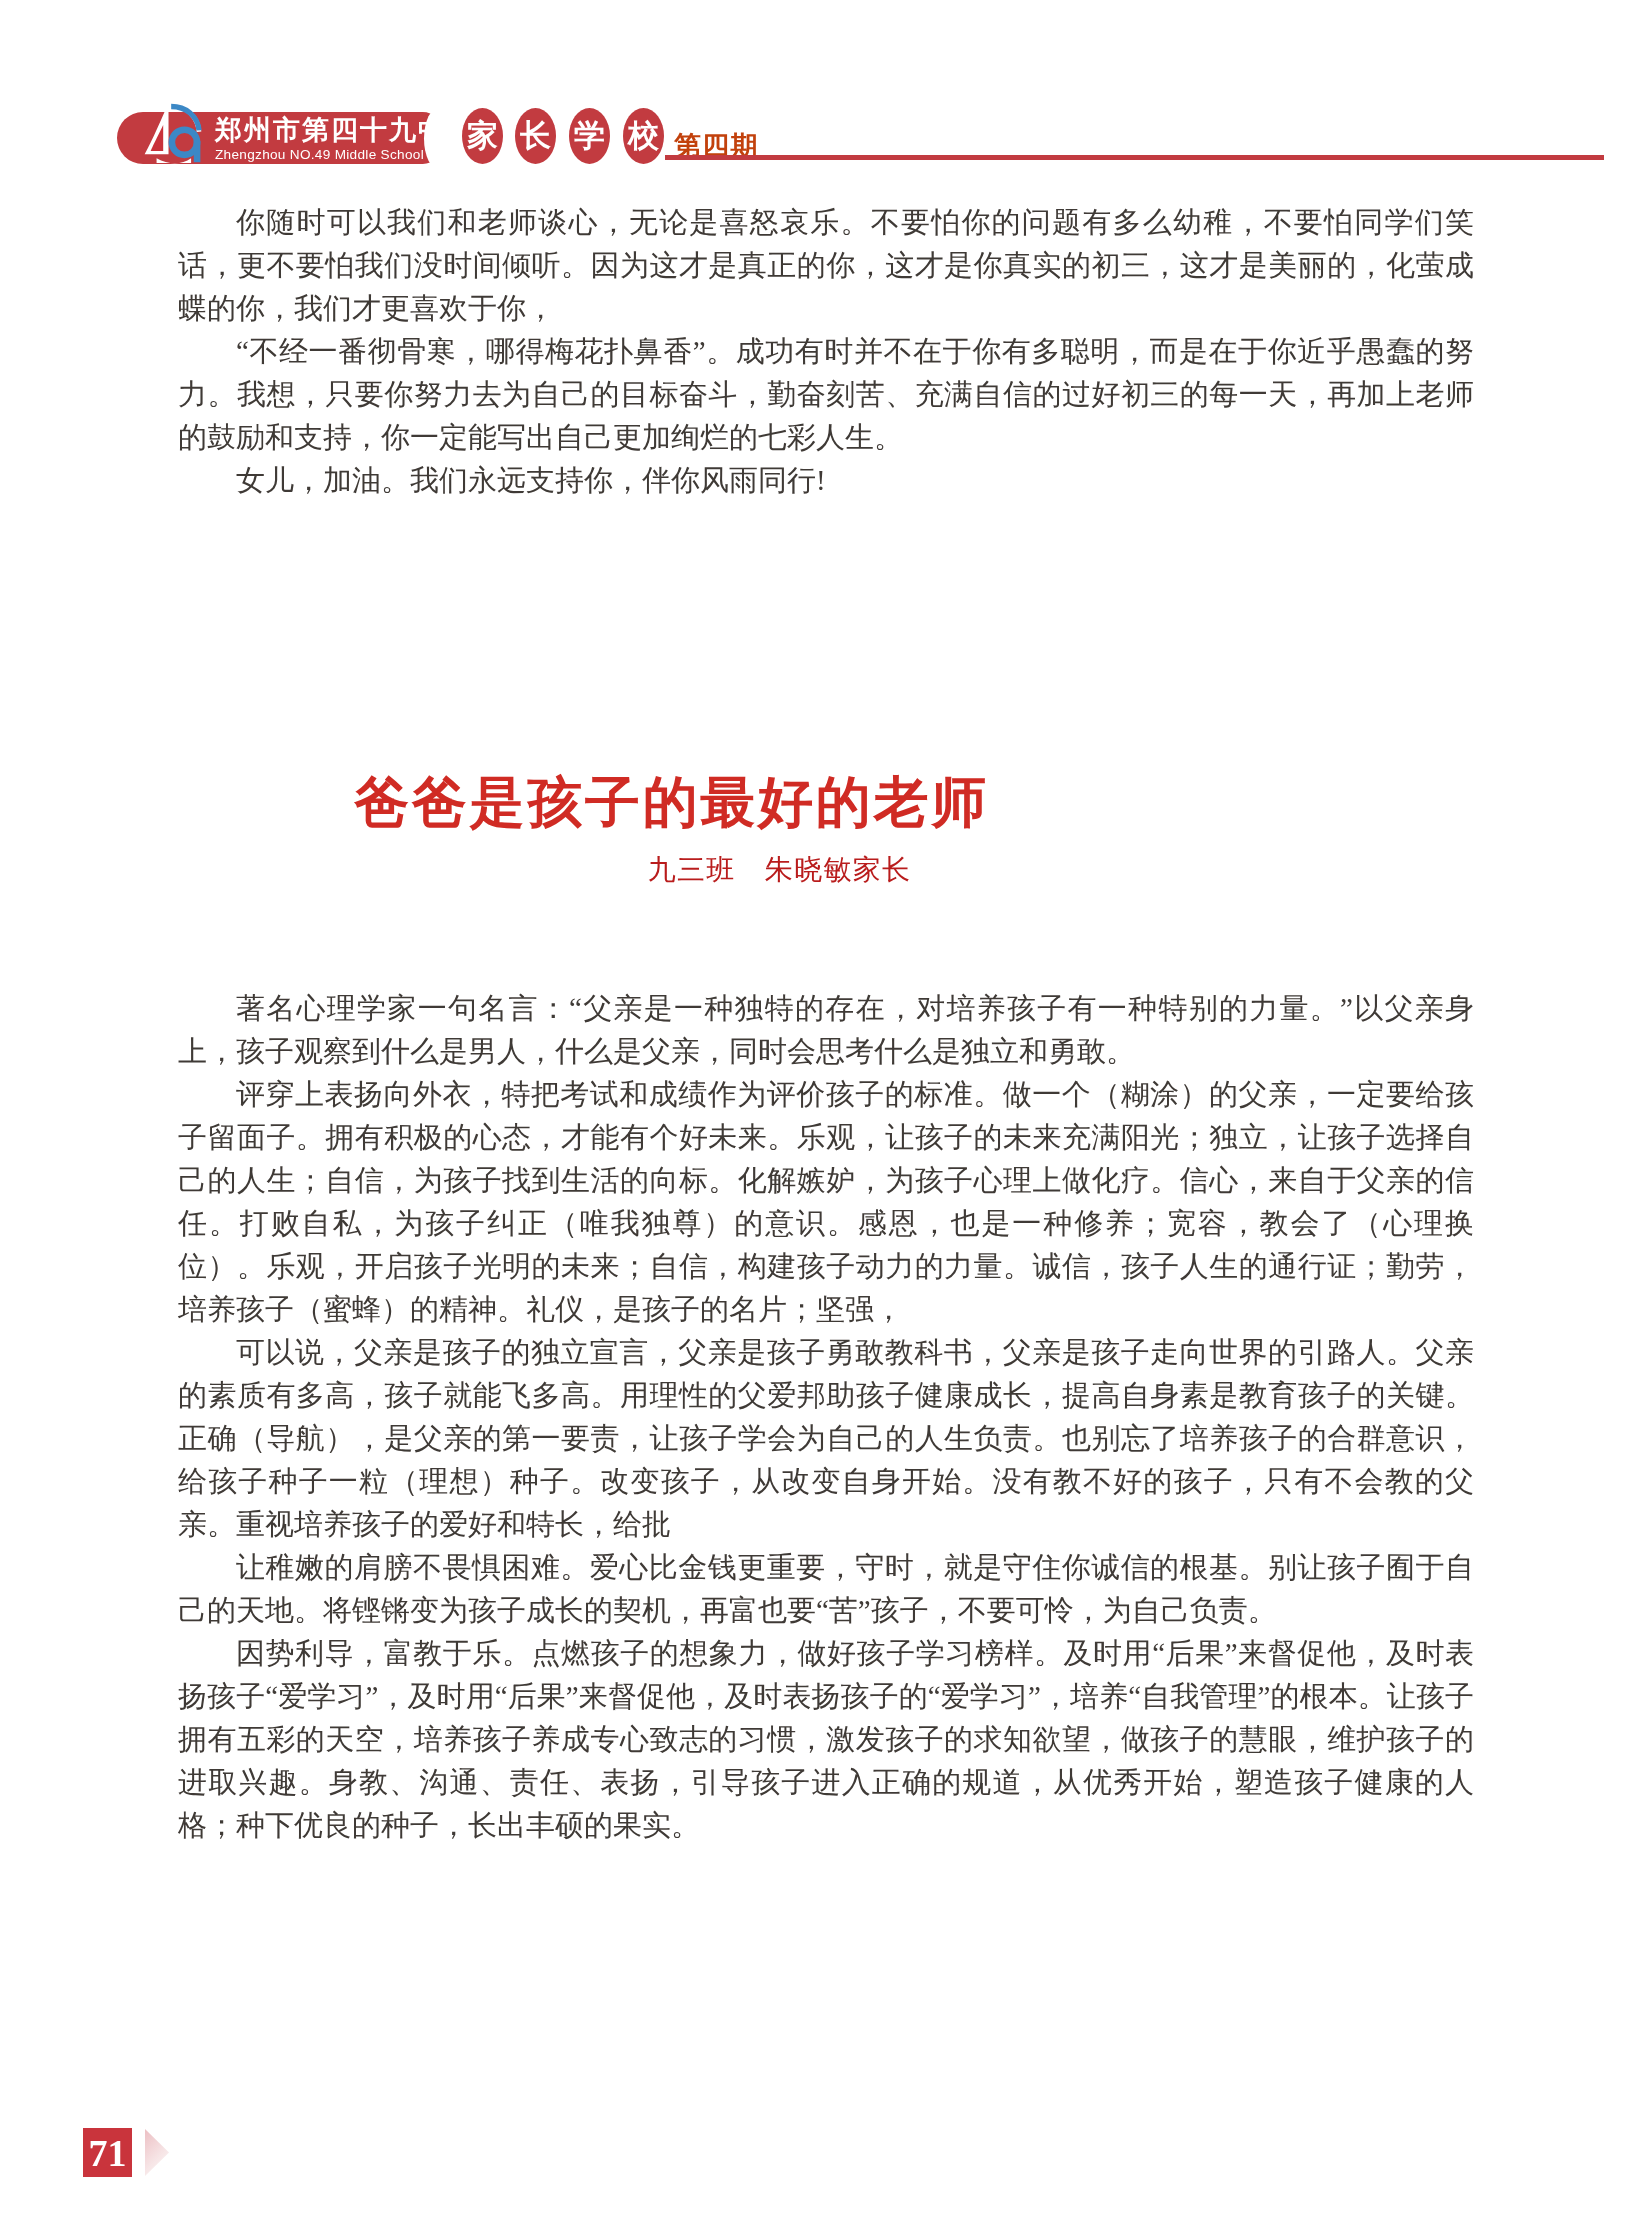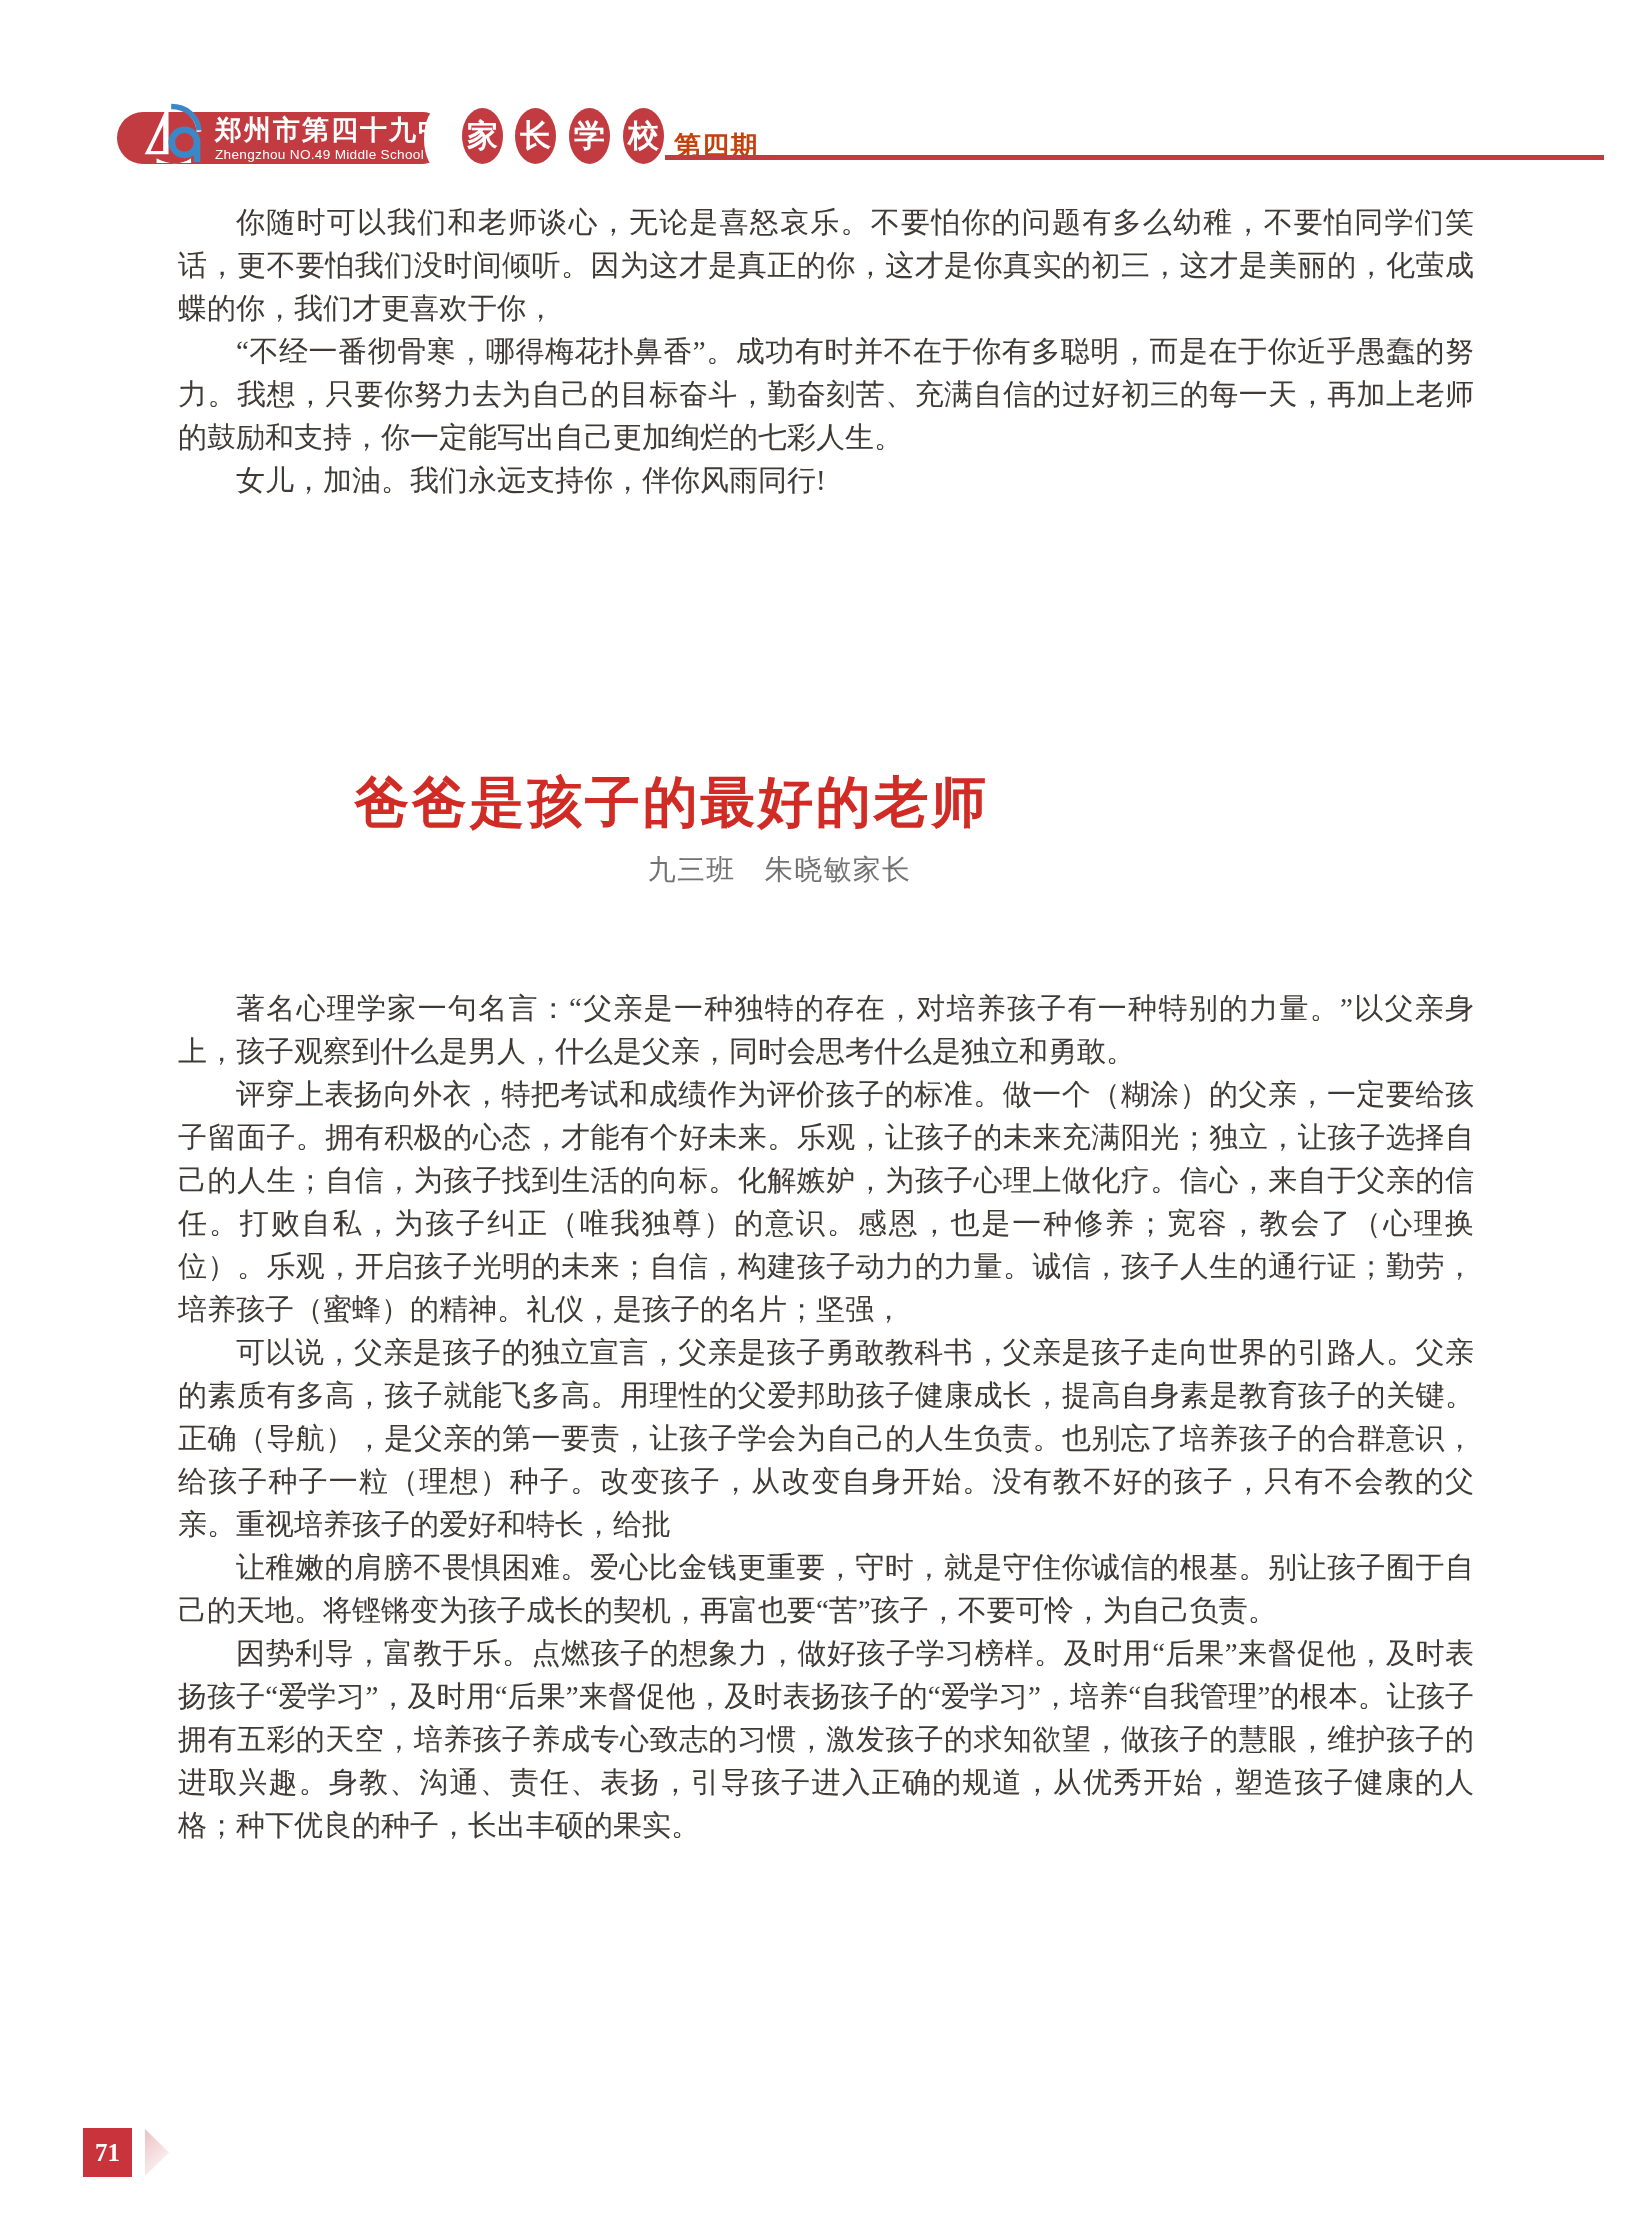--- a/index.html
+++ b/index.html
@@ -31,26 +31,26 @@
   .textblock p{margin:0;}
   .textblock p.indent{text-indent:2em;}
   #block-prev{top:201px;}
   #block-main{top:987px;}
 
   
   .article-title{position:absolute;left:0;top:766px;width:1343px;height:73px;line-height:73px;
                  text-align:center;color:#d02b24;font-weight:bold;font-size:55px;
                  font-family:"Liberation Serif", serif;letter-spacing:2.7px;}
   .byline{position:absolute;left:0;top:851px;width:1559px;height:37px;line-height:37px;
-          text-align:center;font-size:28px;color:#737373;letter-spacing:1.3px;}
+          text-align:center;font-size:28px;color:#b91c1c;letter-spacing:1.3px;}
 
   
   .pagenum{position:absolute;left:83px;top:2128px;width:49px;height:49px;background:#c9343c;
            color:#ffffff;display:flex;align-items:center;justify-content:center;
-           font-family:"Liberation Serif", serif;font-weight:bold;font-size:25px;}
+           font-family:"Liberation Serif", serif;font-weight:bold;font-size:38px;}
   .pagenum-arrow{position:absolute;left:145px;top:2129px;width:24px;height:47px;
            background:linear-gradient(135deg,#ecbfc3 0%,#f7e6e7 60%,#fdfafa 100%);
            clip-path:polygon(0 0,100% 50%,0 100%);}
 </style>
 </head>
 <body>
 
 <div class="page">
 
   <div class="banner">

